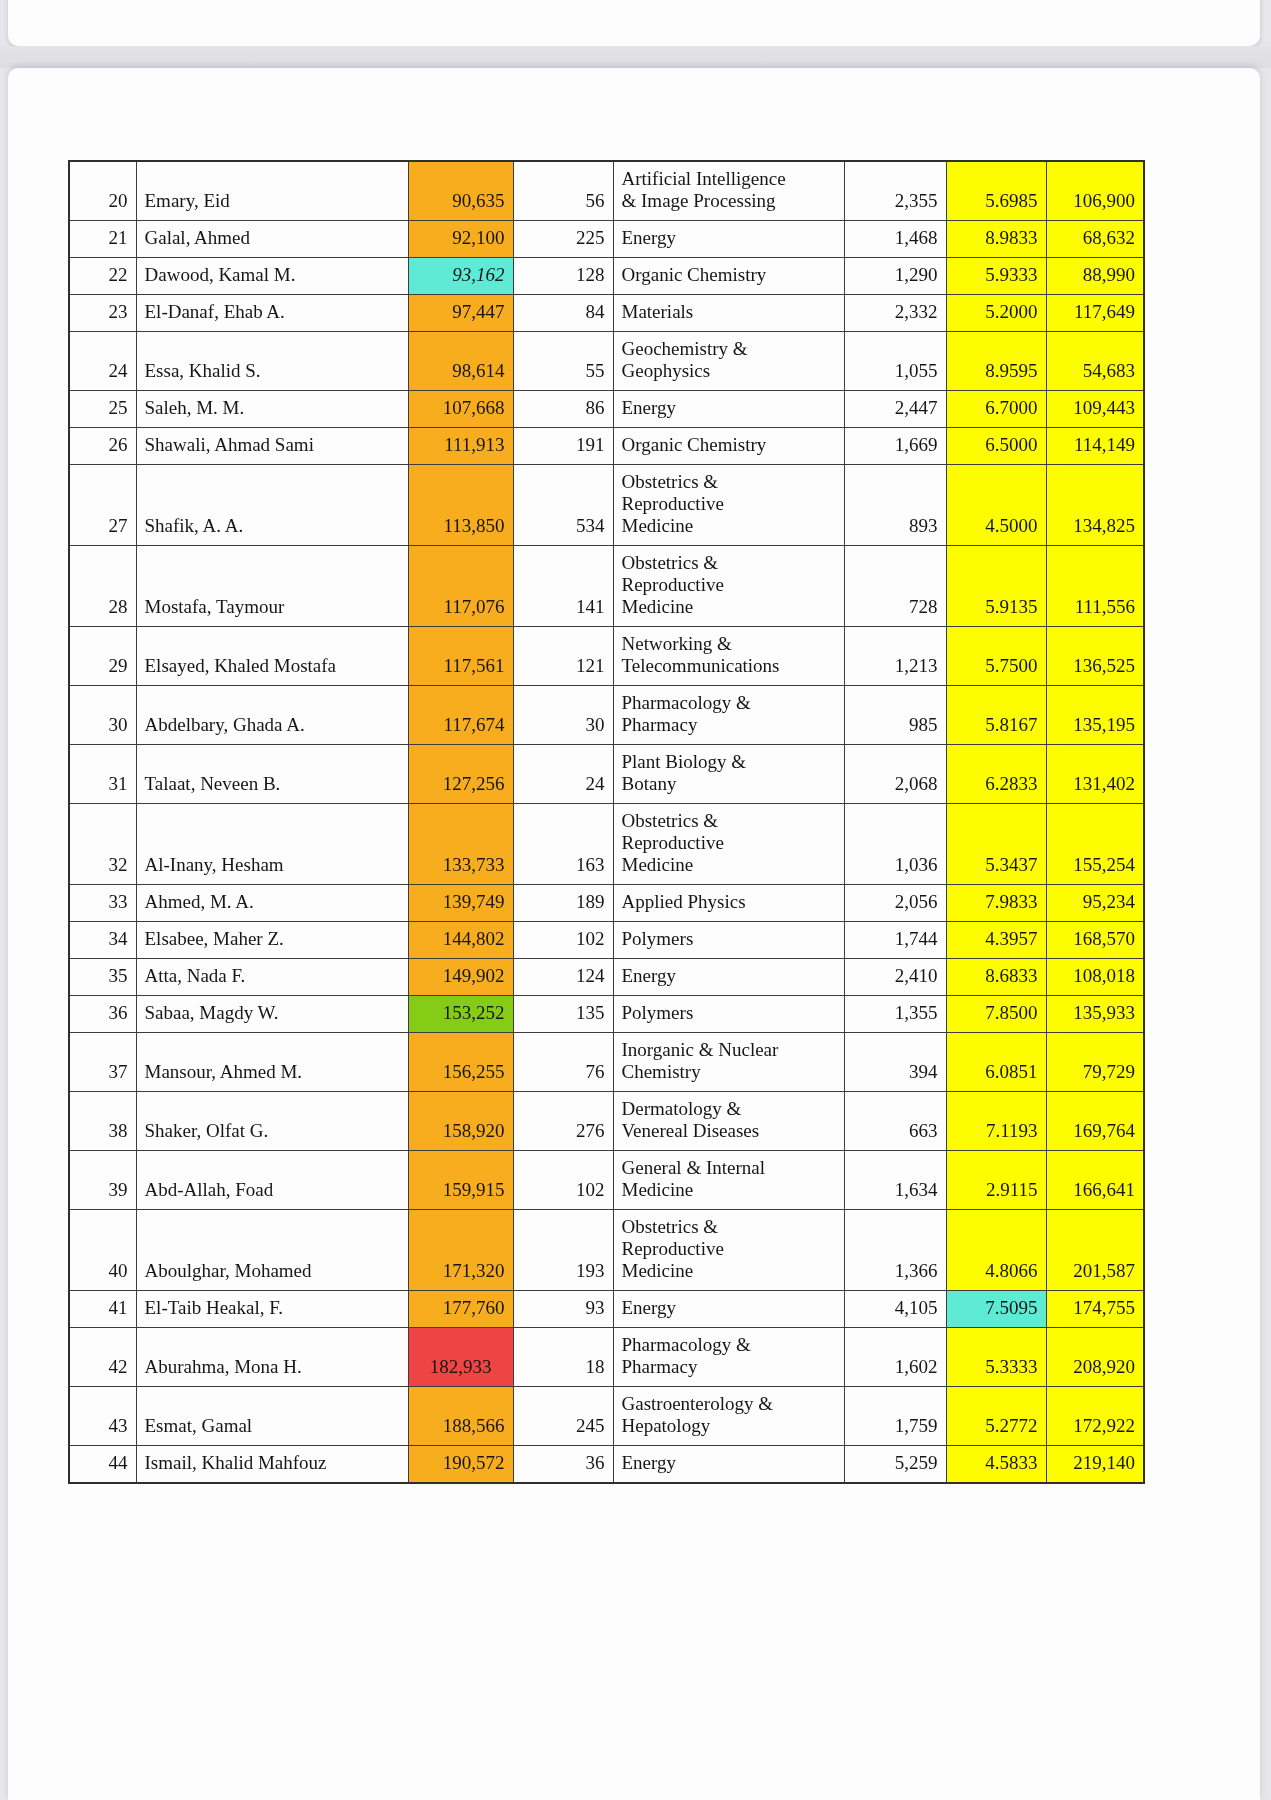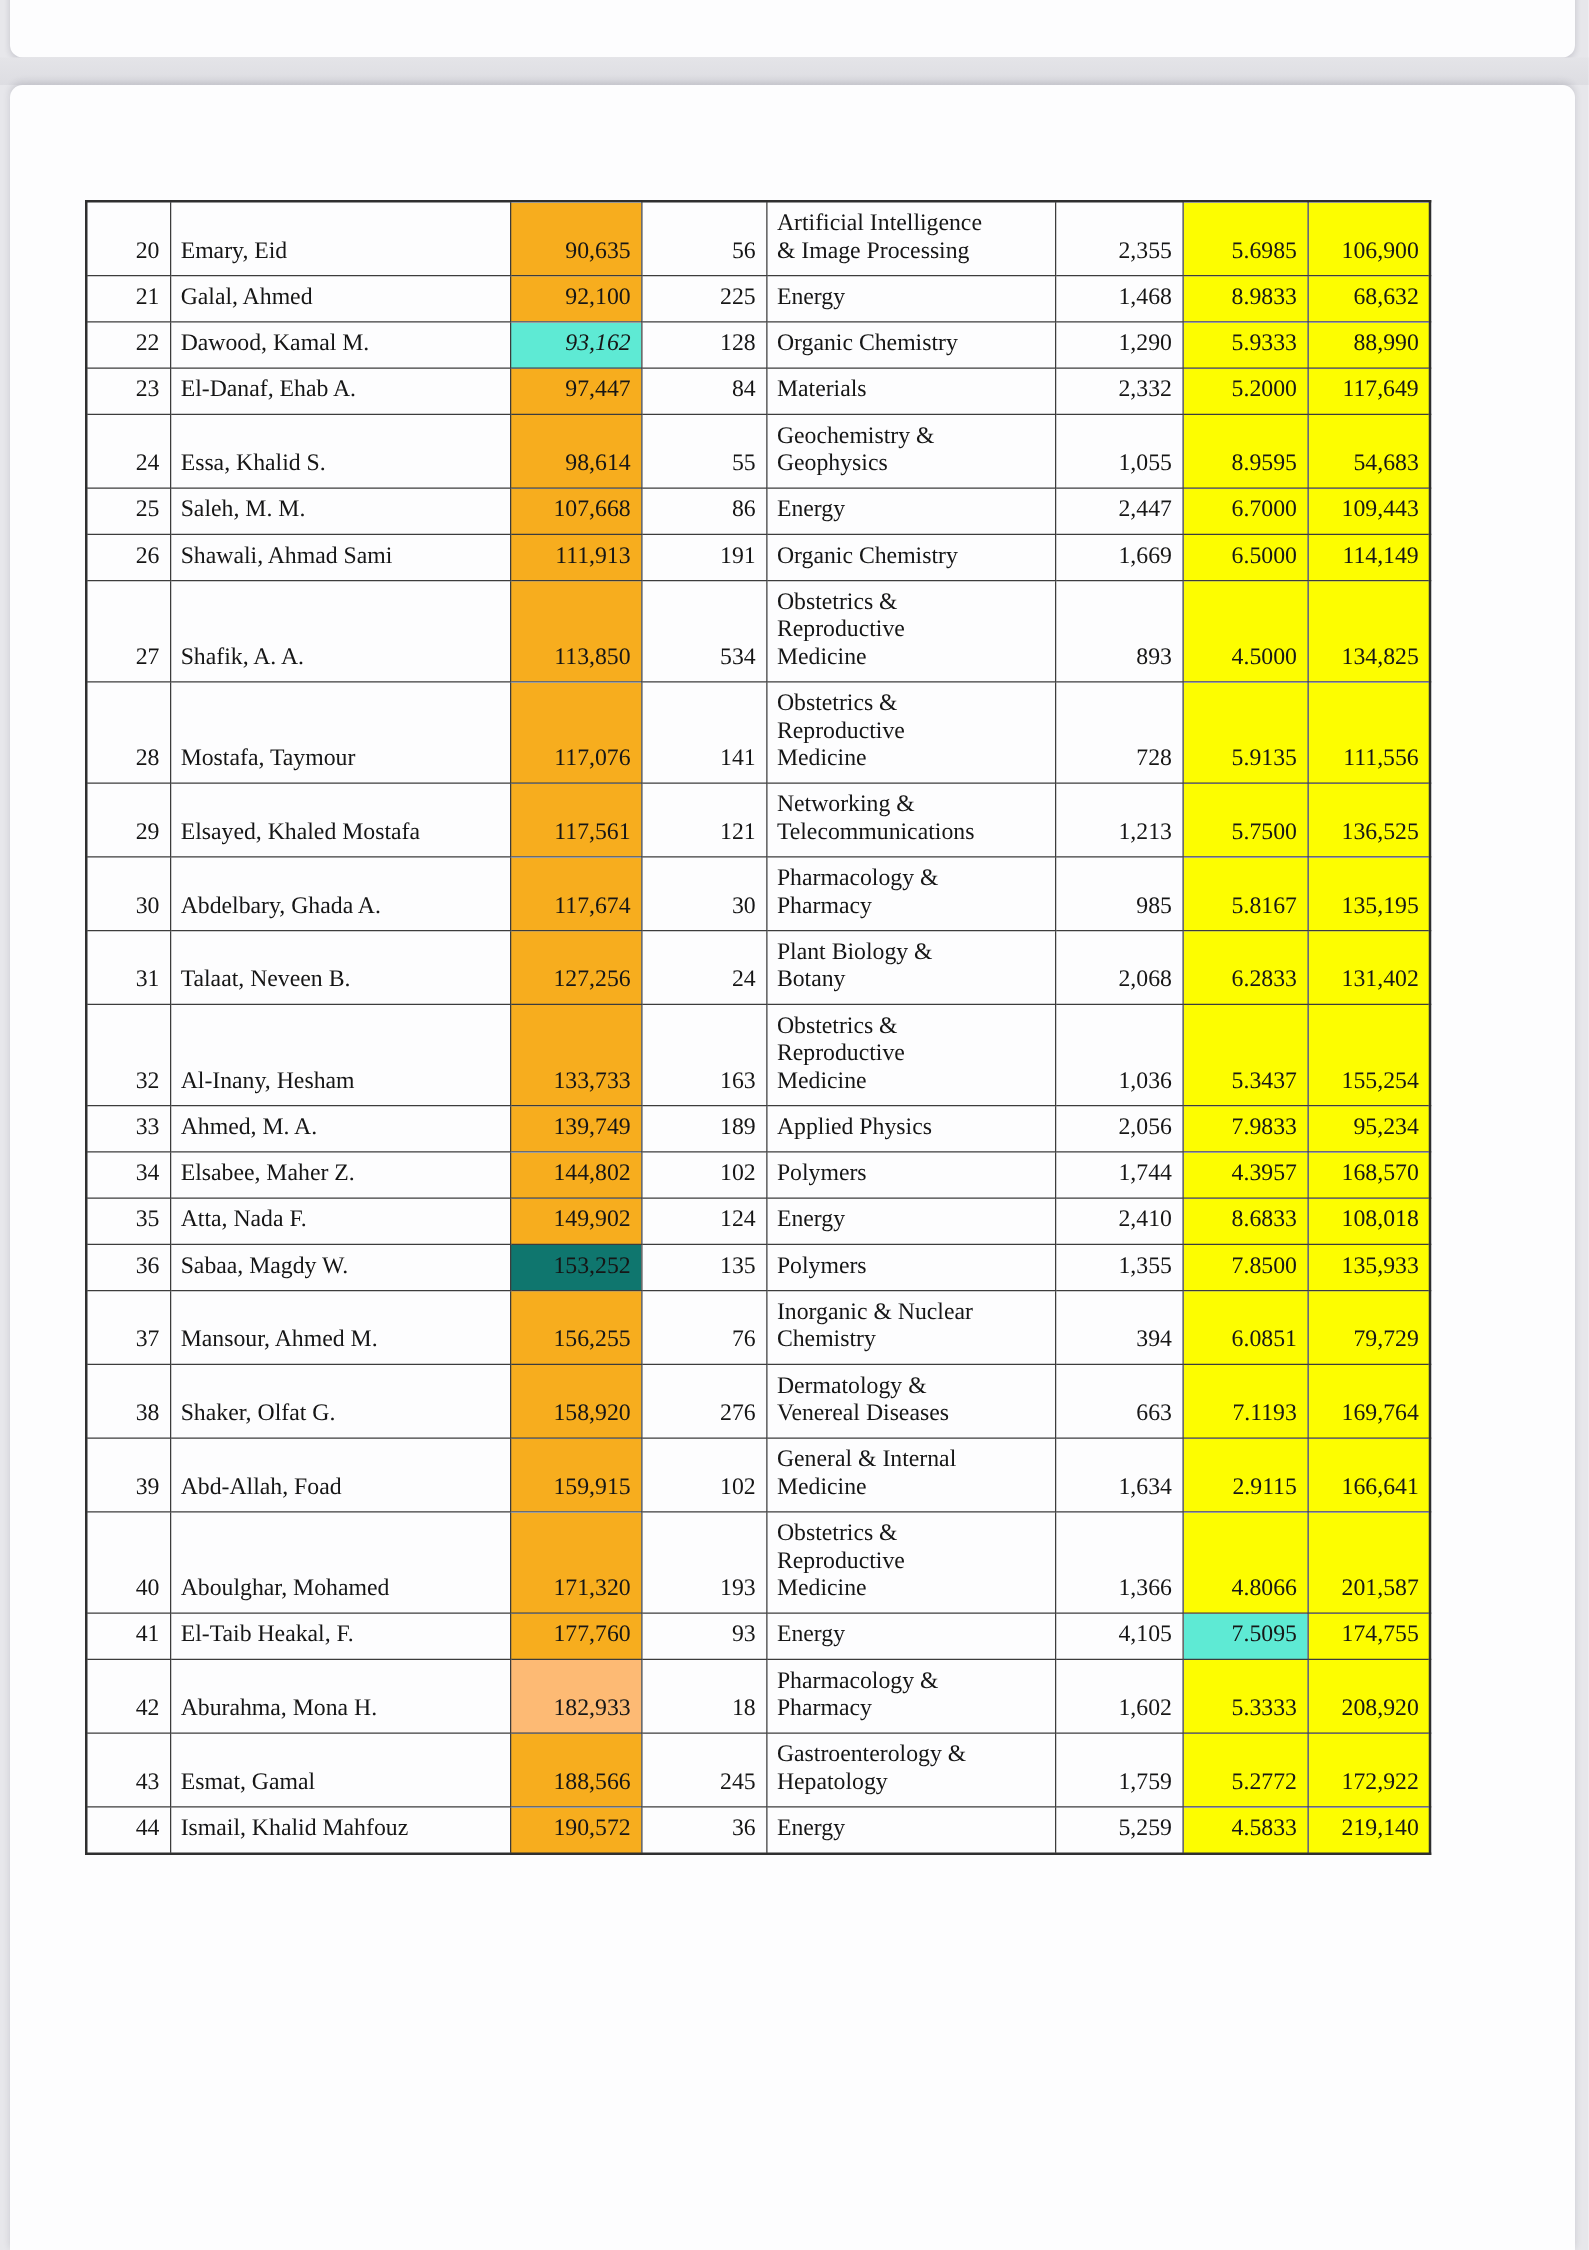--- a/index.html
+++ b/index.html
@@ -255,21 +255,21 @@
             <td class="c-orange" style="background: rgb(247, 173, 30);">149,902</td>
             <td class="c-num2">124</td>
             <td class="c-field">Energy</td>
             <td class="c-num3">2,410</td>
             <td class="c-dec" style="background: rgb(253, 253, 0);">8.6833</td>
             <td class="c-val2" style="background: rgb(253, 253, 0);">108,018</td>
           </tr>
           <tr>
             <td class="c-rank">36</td>
             <td class="c-name">Sabaa, Magdy W.</td>
-            <td class="c-orange" style="background: #0f766e;">153,252</td>
+            <td class="c-orange" style="background: #84cc16;">153,252</td>
             <td class="c-num2">135</td>
             <td class="c-field">Polymers</td>
             <td class="c-num3">1,355</td>
             <td class="c-dec" style="background: rgb(253, 253, 0);">7.8500</td>
             <td class="c-val2" style="background: rgb(253, 253, 0);">135,933</td>
           </tr>
           <tr>
             <td class="c-rank">37</td>
             <td class="c-name">Mansour, Ahmed M.</td>
             <td class="c-orange" style="background: rgb(247, 173, 30);">156,255</td>
@@ -320,21 +320,21 @@
             <td class="c-orange" style="background: rgb(247, 173, 30);">177,760</td>
             <td class="c-num2">93</td>
             <td class="c-field">Energy</td>
             <td class="c-num3">4,105</td>
             <td class="c-dec" style="background: #5eead4;">7.5095</td>
             <td class="c-val2" style="background: rgb(253, 253, 0);">174,755</td>
           </tr>
           <tr>
             <td class="c-rank">42</td>
             <td class="c-name">Aburahma, Mona H.</td>
-            <td class="c-orange" style="background: #fdba74;">182,933</td>
+            <td class="c-orange" style="background: #ef4444; text-align: center;">182,933</td>
             <td class="c-num2">18</td>
             <td class="c-field">Pharmacology &amp;
 Pharmacy</td>
             <td class="c-num3">1,602</td>
             <td class="c-dec" style="background: rgb(253, 253, 0);">5.3333</td>
             <td class="c-val2" style="background: rgb(253, 253, 0);">208,920</td>
           </tr>
           <tr>
             <td class="c-rank">43</td>
             <td class="c-name">Esmat, Gamal</td>

